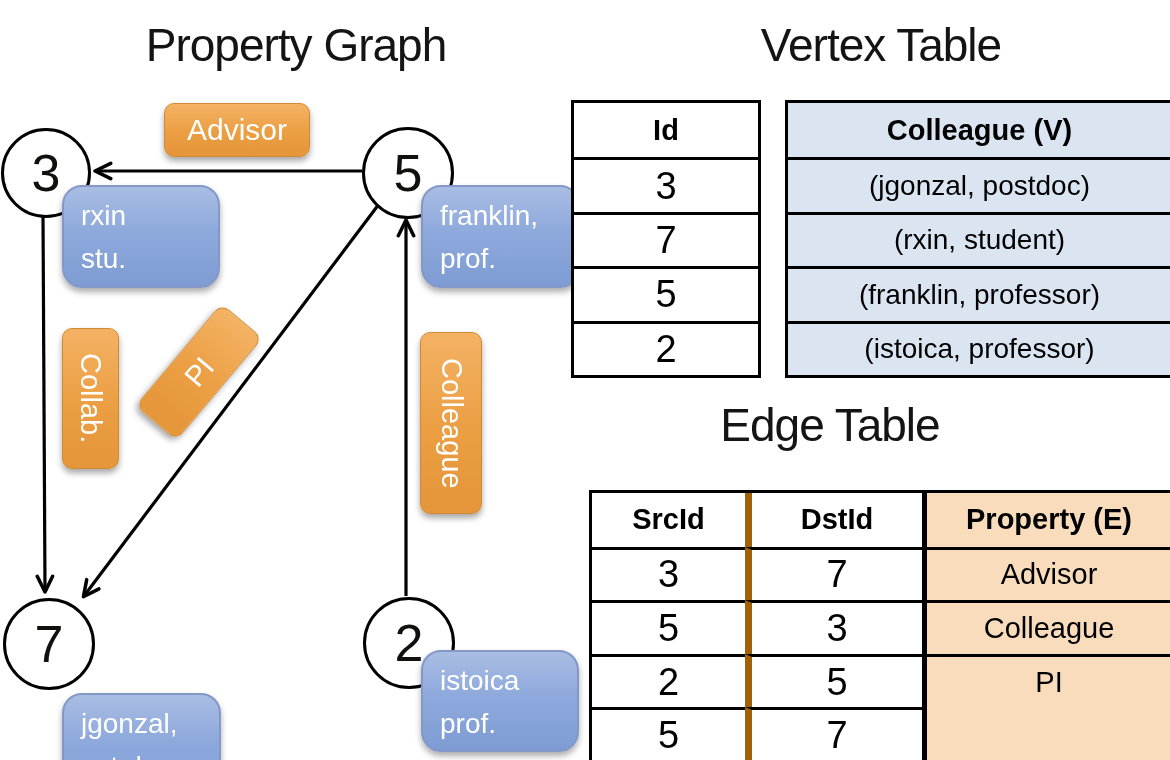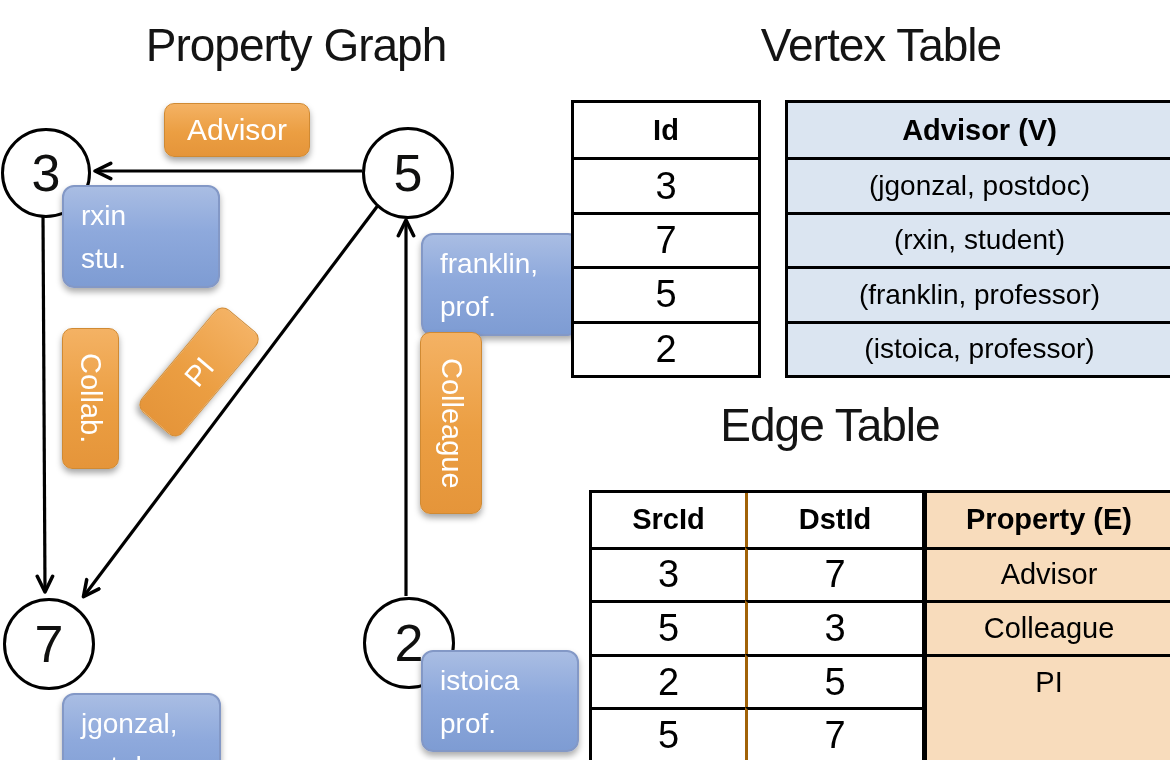--- a/index.html
+++ b/index.html
@@ -19,21 +19,21 @@
   
   #edges-svg{position:absolute;left:0;top:0;width:580px;height:760px;}
 
   .vertex{
     position:absolute;border:3.5px solid #000;border-radius:50%;
     background:#fff;display:flex;align-items:center;justify-content:center;
     font-size:52px;color:#10100f;
   }
 
   .vbox{
-    position:absolute;border-radius:12px;
+    position:absolute;border-radius:20px;
     background:linear-gradient(180deg,#a9bde3 0%,#8ea9dc 45%,#7e9cd3 100%);
     border:2px solid #8398c6;
     box-shadow:0 4px 6px rgba(0,0,0,.33);
     color:#fff;font-size:28px;line-height:1.55;
     padding:7px 0 0 17px;
   }
   .vbox div{white-space:nowrap;}
 
   .elabel{
     position:absolute;border-radius:10px;
@@ -52,21 +52,21 @@
     position:absolute;border:3px solid #000;
     display:grid;background:#fff;
   }
   .tbl .cell{
     display:flex;align-items:center;justify-content:center;
     font-size:28px;white-space:nowrap;
   }
   .tbl .hdr{font-weight:700;font-size:29px;}
   .tbl .num{font-size:38px;}
   .bt{border-top:3px solid #000;}
-  .bl{border-left:3px solid #a16207;}
+  .bl{border-left:7px solid #a16207;}
 </style>
 </head>
 <body>
 
 <div class="big-title" style="left:296px;top:18px;">Property Graph</div>
 
 <svg id="edges-svg" viewBox="0 0 580 760" xmlns="http://www.w3.org/2000/svg">
   <defs>
     <marker id="arrow" markerWidth="7" markerHeight="7" refX="5.2" refY="3" orient="auto" markerUnits="strokeWidth">
       <path d="M0.6,0.6 L5.5,3 L0.6,5.4" fill="none" stroke="#000" stroke-width="1.1" stroke-linecap="round" stroke-linejoin="round"></path>
@@ -88,21 +88,21 @@
   <span>7</span>
 </div>
 <div class="vertex" style="left:363px;top:597px;width:86px;height:86px;">
   <span>2</span>
 </div>
 
 <div class="vbox" style="left:62px;top:185px;width:137px;height:92px;">
   <div>rxin</div>
   <div>stu.</div>
 </div>
-<div class="vbox" style="left:421px;top:185px;width:138px;height:92px;margin-top:48px;">
+<div class="vbox" style="left:421px;top:185px;width:138px;height:92px;">
   <div>franklin,</div>
   <div>prof.</div>
 </div>
 <div class="vbox" style="left:62px;top:693px;width:138px;height:94px;">
   <div>jgonzal,</div>
   <div>pst.doc.</div>
 </div>
 <div class="vbox" style="left:421px;top:650px;width:137px;height:91px;">
   <div>istoica</div>
   <div>prof.</div>
@@ -125,21 +125,21 @@
 
 <div class="tbl" style="left:571px;top:100px;width:184px;height:272px;grid-template-rows:repeat(5,1fr);">
   <div class="cell hdr">Id</div>
   <div class="cell num bt">3</div>
   <div class="cell num bt">7</div>
   <div class="cell num bt">5</div>
   <div class="cell num bt">2</div>
 </div>
 
 <div class="tbl" style="left:785px;top:100px;width:383px;height:272px;background:#DBE5F1;grid-template-rows:repeat(5,1fr);">
-  <div class="cell hdr">Advisor (V)</div>
+  <div class="cell hdr">Colleague (V)</div>
   <div class="cell bt">(jgonzal, postdoc)</div>
   <div class="cell bt">(rxin, student)</div>
   <div class="cell bt">(franklin, professor)</div>
   <div class="cell bt">(istoica, professor)</div>
 </div>
 
 <div class="big-title" style="left:830px;top:398px;">Edge Table</div>
 
 <div class="tbl" style="left:589px;top:490px;width:330px;height:268px;grid-template-columns:153px 1fr;grid-template-rows:repeat(5,1fr);">
   <div class="cell hdr">SrcId</div>

